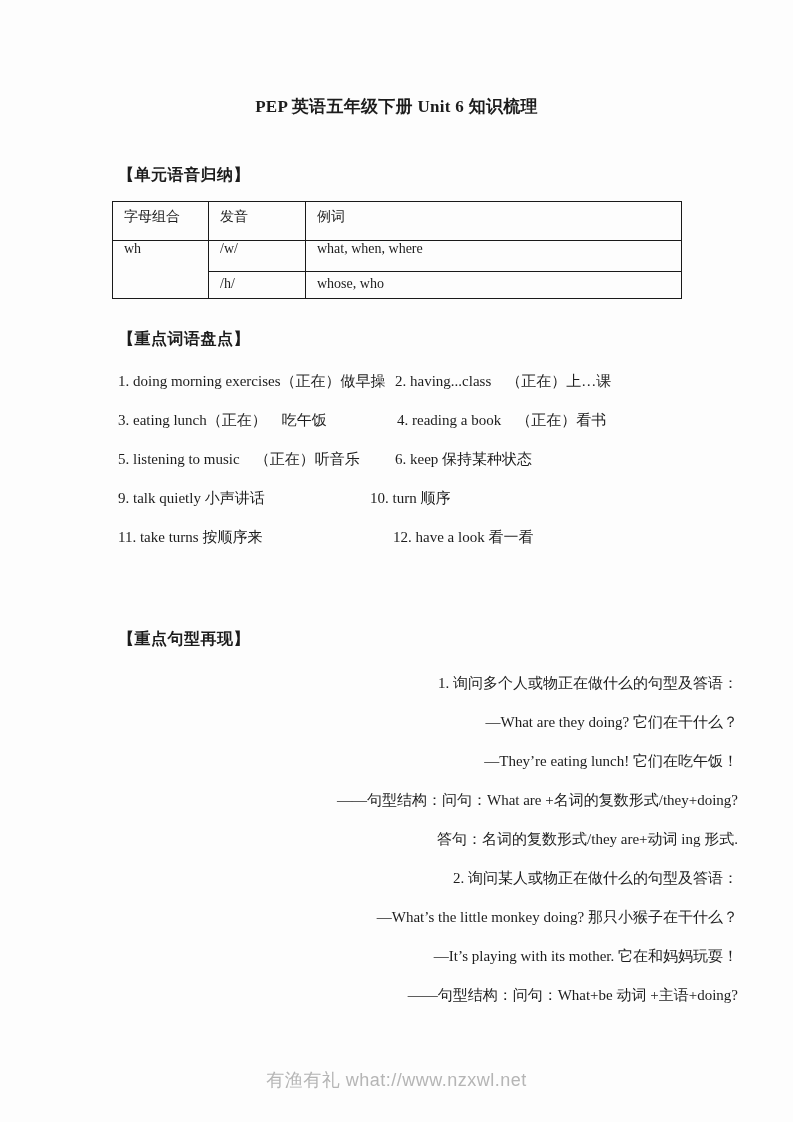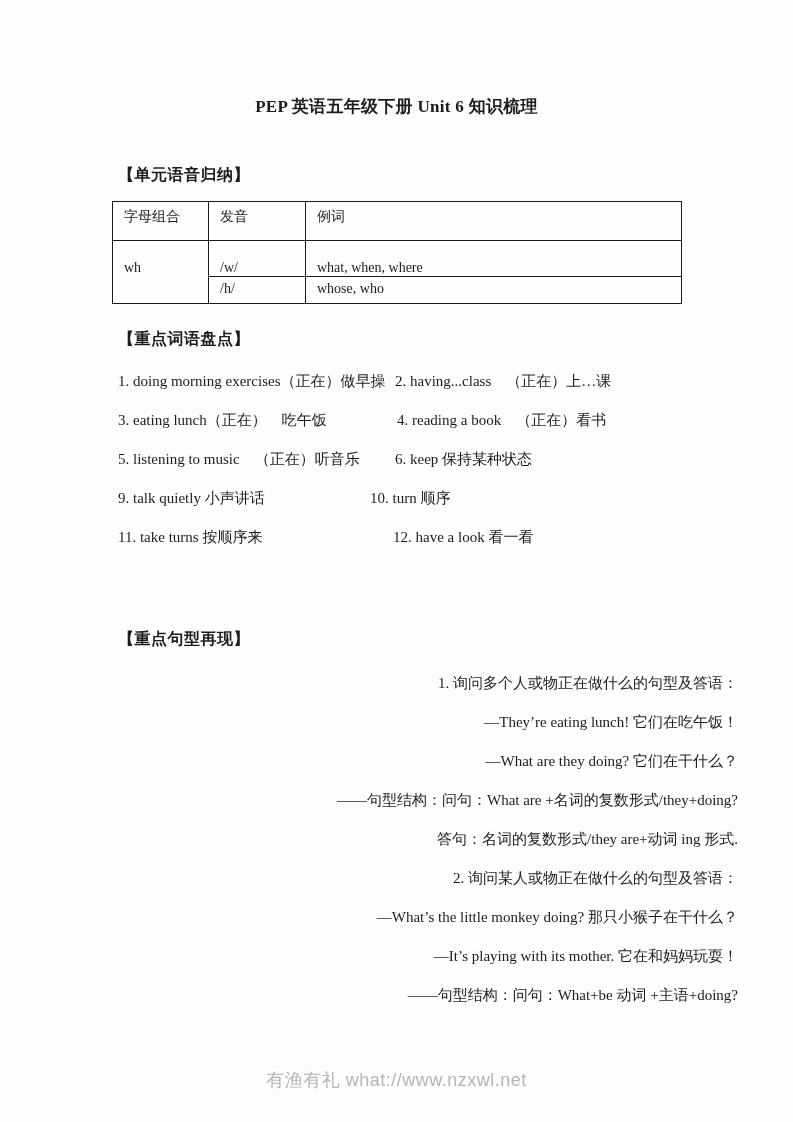--- a/index.html
+++ b/index.html
@@ -49,21 +49,21 @@
     font-size: 14px;
   }
   .phonics-table td {
     border: 1px solid #1a1a1a;
     vertical-align: top;
     padding: 6px 8px 0 11px;
     box-sizing: border-box;
     overflow: hidden;
   }
   .phonics-table tr.row-head td { height: 39px; }
-  .phonics-table tr.row-w td    { height: 31px; padding-top: 19px; }
+  .phonics-table tr.row-w td    { height: 31px; padding-top: 0; }
   .phonics-table tr.row-h td    { height: 27px; padding-top: 4px; }
 
   
   .vocab-list {
     position: absolute;
     top: 372px;
     left: 118px;
     width: 600px;
     font-size: 15px;
   }
@@ -165,22 +165,22 @@
     <div class="vocab-row">
       <span class="vocab-left">11. take turns 按顺序来</span>
       <span class="vocab-right">12. have a look 看一看</span>
     </div>
   </div>
 
   <div class="sec-heading h-sentences">【重点句型再现】</div>
 
   <div class="sentence-list">
     <div class="sentence-line">1. 询问多个人或物正在做什么的句型及答语：</div>
+    <div class="sentence-line">—What are they doing? 它们在干什么？</div>
     <div class="sentence-line">—They’re eating lunch! 它们在吃午饭！</div>
-    <div class="sentence-line">—What are they doing? 它们在干什么？</div>
     <div class="sentence-line">——句型结构：问句：What are +名词的复数形式/they+doing?</div>
     <div class="sentence-line">答句：名词的复数形式/they are+动词 ing 形式.</div>
     <div class="sentence-line">2. 询问某人或物正在做什么的句型及答语：</div>
     <div class="sentence-line">—What’s the little monkey doing? 那只小猴子在干什么？</div>
     <div class="sentence-line">—It’s playing with its mother. 它在和妈妈玩耍！</div>
     <div class="sentence-line">——句型结构：问句：What+be 动词 +主语+doing?</div>
   </div>
 
   <div class="page-footer">
     <span>有渔有礼 what://www.nzxwl.net</span>

